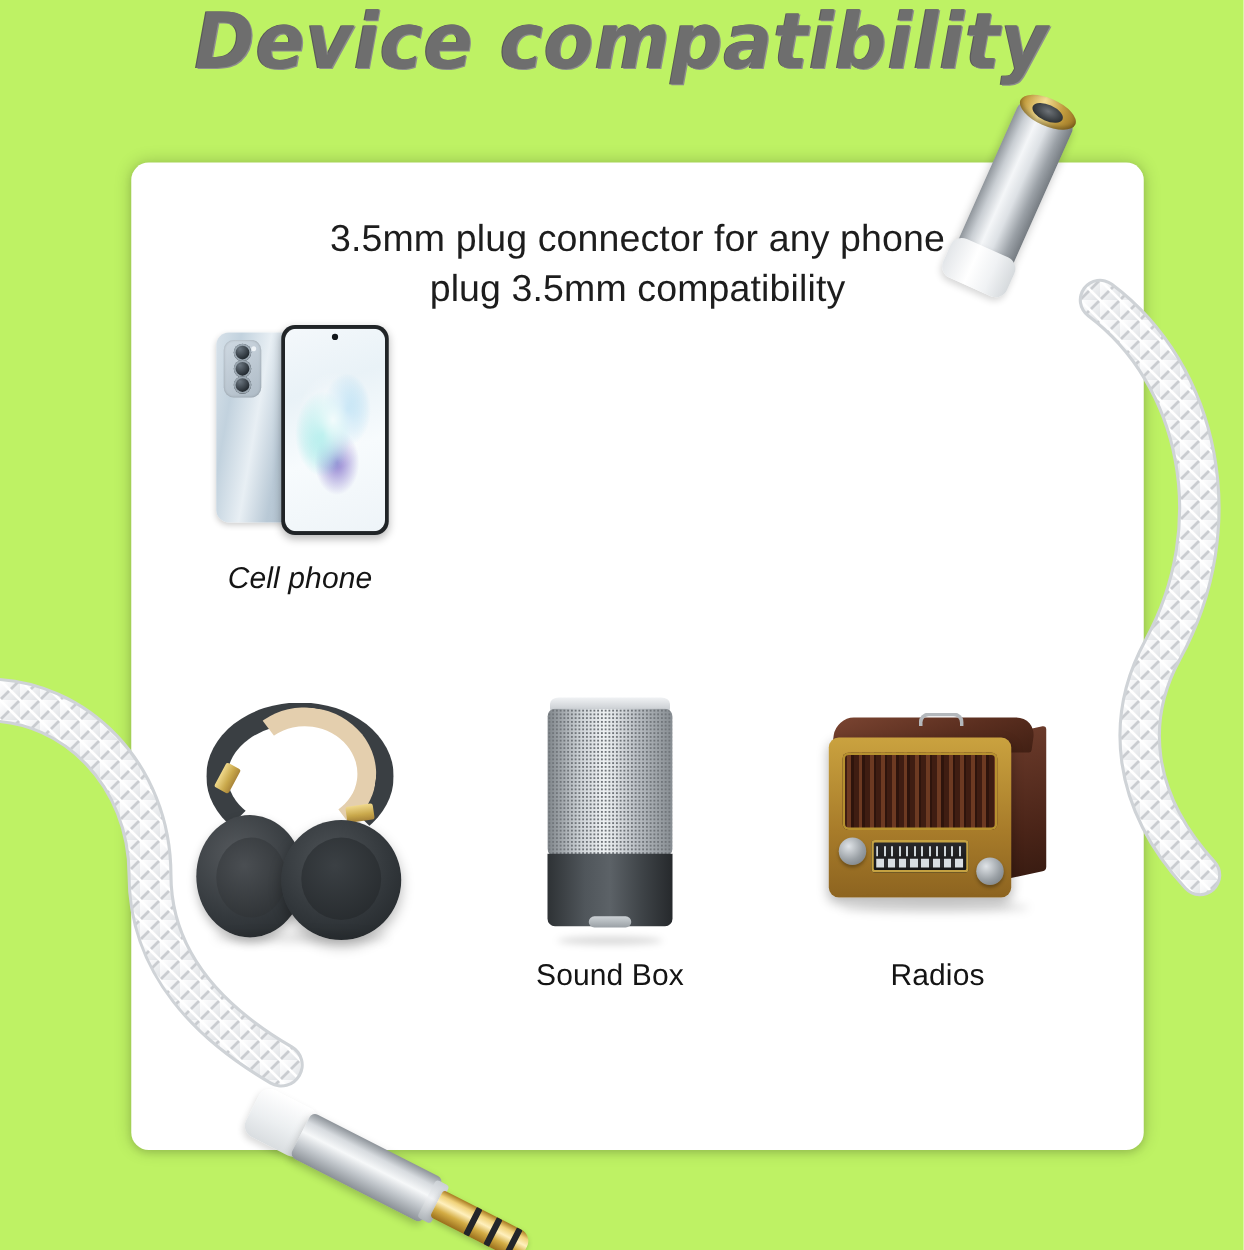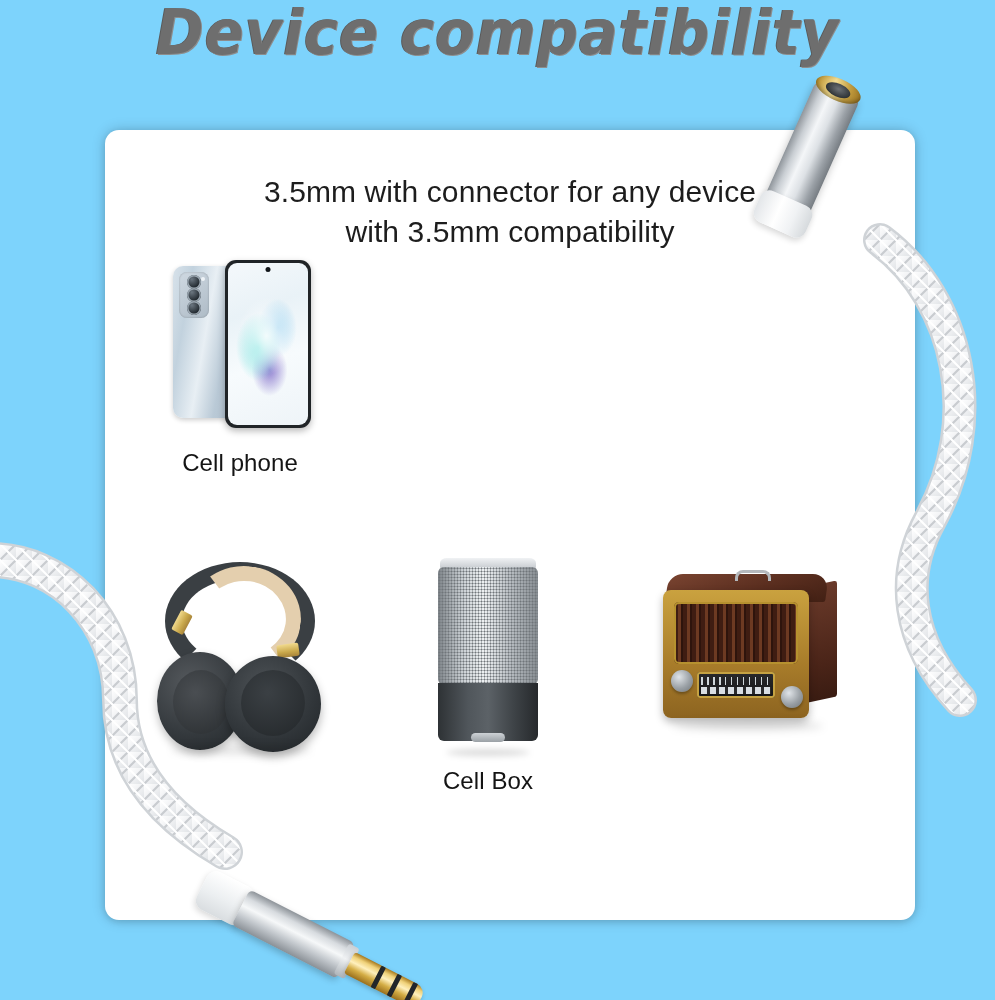--- a/index.html
+++ b/index.html
@@ -1,20 +1,20 @@
 <!DOCTYPE html>
 <html><head>
 <meta charset="utf-8">
 <style>
   html,body{margin:0;padding:0;}
   body{
     width:995px;height:1000px;overflow:hidden;background:#ffffff;
     font-family:"Liberation Sans", sans-serif;position:relative;
   }
-  #stage{position:absolute;inset:0;width:995px;height:1000px;background:#7dd3fc;}
+  #stage{position:absolute;inset:0;width:995px;height:1000px;background:#bef264;}
 
   
   .title{
     position:absolute;left:0;top:2px;width:995px;text-align:center;
     font-family:"DejaVu Sans", sans-serif;
     font-size:62px;font-weight:bold;font-style:italic;
     color:#6e6e6e;letter-spacing:1px;
     transform:scaleX(.93);transform-origin:50% 50%;
     white-space:nowrap;line-height:1;
     text-shadow:1px 1px 0 #8d8d8d, -1px 0 0 #5a5a5a;
@@ -28,21 +28,21 @@
   }
 
   .subtitle{
     position:absolute;left:105px;top:172px;width:810px;text-align:center;
     font-size:30px;color:#1d1d1d;line-height:1.33;letter-spacing:.1px;
   }
 
   
   .grid{position:absolute;left:105px;top:258px;width:810px;height:590px;}
   .cell{position:absolute;width:250px;text-align:center;}
-  .r1{top:0;height:230px;}
+  .r1{top:0;height:230px;font-style:italic;}
   .r2{top:298px;height:240px;}
   .c1{left:10px;} .c2{left:258px;} .c3{left:520px;}
   .art{position:relative;width:250px;height:180px;margin:0 auto;}
   .r2 .art{height:200px;}
   .caption{
     font-size:24px;color:#141414;margin-top:6px;letter-spacing:.1px;
     line-height:1.1;
   }
   .r1 .caption{position:absolute;top:186px;left:0;width:250px;}
   .r2 .caption{position:absolute;top:206px;left:0;width:250px;}
@@ -324,22 +324,22 @@
 </head>
 <body>
 
 <div id="stage">
 
   <div class="title">Device compatibility</div>
 
   <div class="card"></div>
 
   <div class="subtitle">
-    <div>3.5mm with connector for any device</div>
-    <div>with 3.5mm compatibility</div>
+    <div>3.5mm plug connector for any phone</div>
+    <div>plug 3.5mm compatibility</div>
   </div>
 
   <div class="grid">
 
     <div class="cell r1 c1">
       <div class="art">
         <div class="phones">
           <div class="ph-back">
             <div class="cam">
               <i></i>
@@ -378,38 +378,39 @@
       <div class="art">
         <div class="spk">
           <div class="spk-top"></div>
           <div class="spk-mesh"></div>
           <div class="spk-body"></div>
           <div class="spk-btn"></div>
           <div class="spk-foot"></div>
           <div class="spk-shadow"></div>
         </div>
       </div>
-      <div class="caption">Cell Box</div>
+      <div class="caption">Sound Box</div>
     </div>
 
     <div class="cell r2 c3">
       <div class="art">
         <div class="radio">
           <div class="rad-side"></div>
           <div class="rad-top"></div>
           <div class="handle"></div>
           <div class="rad-front">
             <div class="rad-grille"></div>
             <div class="rad-dial"></div>
             <div class="knob k1"></div>
             <div class="knob k2"></div>
           </div>
           <div class="rad-shadow"></div>
         </div>
       </div>
+      <div class="caption">Radios</div>
     </div>
   </div>
 
   <svg class="cablewrap" width="995" height="1000" viewBox="0 0 995 1000">
     <defs>
       <linearGradient id="cg" x1="0" y1="0" x2="1" y2="1">
         <stop offset="0%" stop-color="#ffffff"></stop>
         <stop offset="45%" stop-color="#f2f3f5"></stop>
         <stop offset="100%" stop-color="#dfe2e5"></stop>
       </linearGradient>

